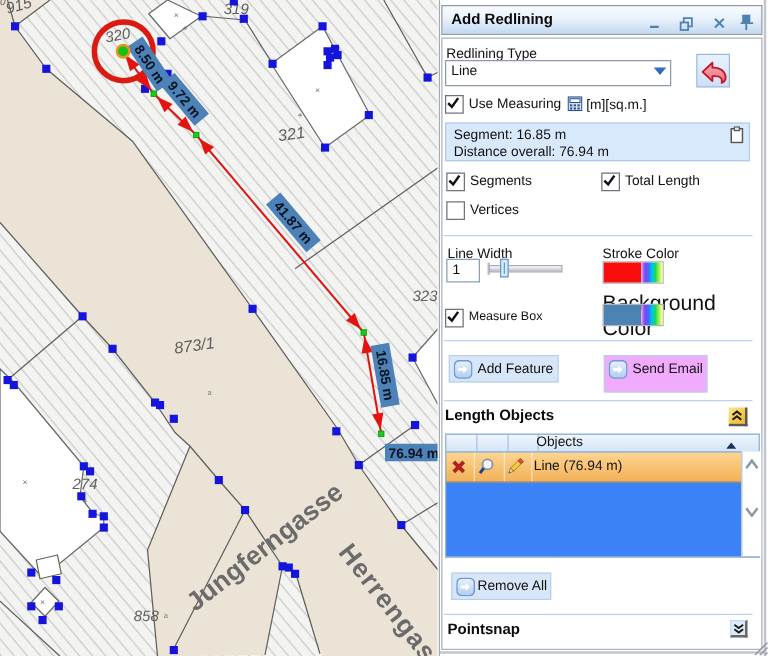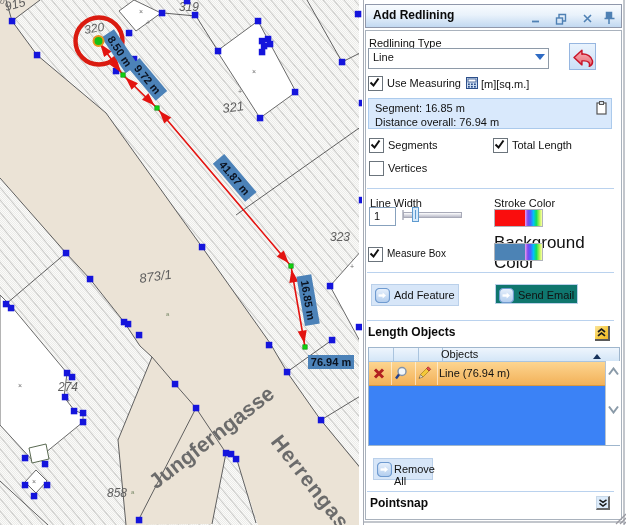--- a/index.html
+++ b/index.html
@@ -158,21 +158,21 @@
 <g>
 <rect x="308" y="355" width="46" height="14" fill="#4c82b8"></rect>
 <text x="331" y="366" text-anchor="middle" font-size="11" font-weight="bold" fill="#0a1220" font-family="'Liberation Sans',sans-serif">76.94 m</text>
 </g>
 <rect x="120.8" y="72.8" width="4.4" height="4.4" fill="#10d010" stroke="#0a8a0a" stroke-width="0.6"></rect>
     <rect x="154.8" y="105.8" width="4.4" height="4.4" fill="#10d010" stroke="#0a8a0a" stroke-width="0.6"></rect>
     <rect x="288.8" y="263.8" width="4.4" height="4.4" fill="#10d010" stroke="#0a8a0a" stroke-width="0.6"></rect>
     <rect x="302.8" y="344.8" width="4.4" height="4.4" fill="#10d010" stroke="#0a8a0a" stroke-width="0.6"></rect>
 <circle cx="98.5" cy="41" r="5" fill="#15c115" stroke="#e8951f" stroke-width="2"></circle>
 </svg>
-<div style="position:absolute;left:362px;top:0;width:264px;height:525px;background:#fff;font-family:'Liberation Sans',sans-serif">
+<div style="position:absolute;left:350px;top:0;width:264px;height:525px;background:#fff;font-family:'Liberation Sans',sans-serif">
 <div style="position:absolute;left:1px;top:0;width:1px;height:525px;background:#a6abb5"></div>
 <div style="position:absolute;left:261px;top:0;width:2px;height:525px;background:#c2c6cc"></div>
 <div style="position:absolute;left:2px;top:521px;width:260px;height:2px;background:#c2c6cc"></div>
 <div style="position:absolute;left:3px;top:4px;width:255px;height:22px;border:1px solid #9098ab;background:linear-gradient(#f8fbfe,#e9f2fb 45%,#c2d9f1)">
 <div style="position:absolute;left:7px;top:3px;font-size:12px;font-weight:bold;color:#0a0a0a">Add Redlining</div>
 <svg width="90" height="18" viewBox="0 0 90 18" style="position:absolute;left:163px;top:4px" stroke="#4f81b4" fill="none" stroke-width="1.4">
 <path d="M3 12.5 L10 12.5" stroke-width="1.8"></path>
 <rect x="27.5" y="9" width="6" height="6" stroke-width="1.4"></rect>
         <path d="M30 9 L30 5.5 L36.5 5.5 L36.5 12 L33.5 12" stroke-width="1.4"></path>
 <path d="M55 6 L62 13 M62 6 L55 13" stroke-width="1.6"></path>
@@ -274,21 +274,21 @@
             <stop offset="0" stop-color="#e8f1fc"></stop>
             <stop offset="1" stop-color="#b2cdee"></stop>
           </linearGradient>
         </defs>
 <rect x="0.5" y="0.5" width="14" height="14" rx="4" fill="url(#bg33)" stroke="#6f9bd0" stroke-width="1.2"></rect>
 <path d="M3.5 7.5 L8 7.5" stroke="#fff" stroke-width="2.4"></path>
 <path d="M7.6 4.4 L11 7.5 L7.6 10.6 Z" fill="#fff"></path>
 </svg>
 <div style="position:absolute;left:22px;top:4px;font-size:11px;color:#111">Add Feature</div>
     </div>
-<div style="position:absolute;left:133px;top:284px;width:83px;height:20px;background:#0f766e;border:1px solid #bad0ea;box-sizing:border-box">
+<div style="position:absolute;left:133px;top:284px;width:83px;height:30px;background:#f0abfc;border:1px solid #bad0ea;box-sizing:border-box">
 <svg width="15" height="15" viewBox="0 0 15 15" style="position:absolute;left:3px;top:3px">
 <defs>
           <linearGradient id="bg33" x1="0" y1="0" x2="0" y2="1">
             <stop offset="0" stop-color="#e8f1fc"></stop>
             <stop offset="1" stop-color="#b2cdee"></stop>
           </linearGradient>
         </defs>
 <rect x="0.5" y="0.5" width="14" height="14" rx="4" fill="url(#bg33)" stroke="#6f9bd0" stroke-width="1.2"></rect>
 <path d="M3.5 7.5 L8 7.5" stroke="#fff" stroke-width="2.4"></path>
 <path d="M7.6 4.4 L11 7.5 L7.6 10.6 Z" fill="#fff"></path>
@@ -331,21 +331,21 @@
 </div>
 <div style="position:absolute;left:236px;top:13px;width:15px;height:84px;background:#fff;border-left:1px solid #b8c4d0">
 <svg width="13" height="9" viewBox="0 0 13 9" style="position:absolute;left:1px;top:6px">
           <path d="M2 7.5 L6.5 1.5 L11 7.5" stroke="#8a9aa8" stroke-width="2" fill="none"></path>
         </svg>
 <svg width="13" height="9" viewBox="0 0 13 9" style="position:absolute;left:1px;top:44px">
           <path d="M2 1.5 L6.5 7.5 L11 1.5" stroke="#8a9aa8" stroke-width="2" fill="none"></path>
         </svg>
 </div>
 </div>
-<div style="position:absolute;left:11px;top:458px;width:60px;height:22px;background:#d7e6f8;border:1px solid #bad0ea;box-sizing:border-box">
+<div style="position:absolute;left:11px;top:458px;width:80px;height:22px;background:#d7e6f8;border:1px solid #bad0ea;box-sizing:border-box">
 <svg width="15" height="15" viewBox="0 0 15 15" style="position:absolute;left:3px;top:3px">
 <defs>
           <linearGradient id="bg33" x1="0" y1="0" x2="0" y2="1">
             <stop offset="0" stop-color="#e8f1fc"></stop>
             <stop offset="1" stop-color="#b2cdee"></stop>
           </linearGradient>
         </defs>
 <rect x="0.5" y="0.5" width="14" height="14" rx="4" fill="url(#bg33)" stroke="#6f9bd0" stroke-width="1.2"></rect>
 <path d="M3.5 7.5 L8 7.5" stroke="#fff" stroke-width="2.4"></path>
 <path d="M7.6 4.4 L11 7.5 L7.6 10.6 Z" fill="#fff"></path>

